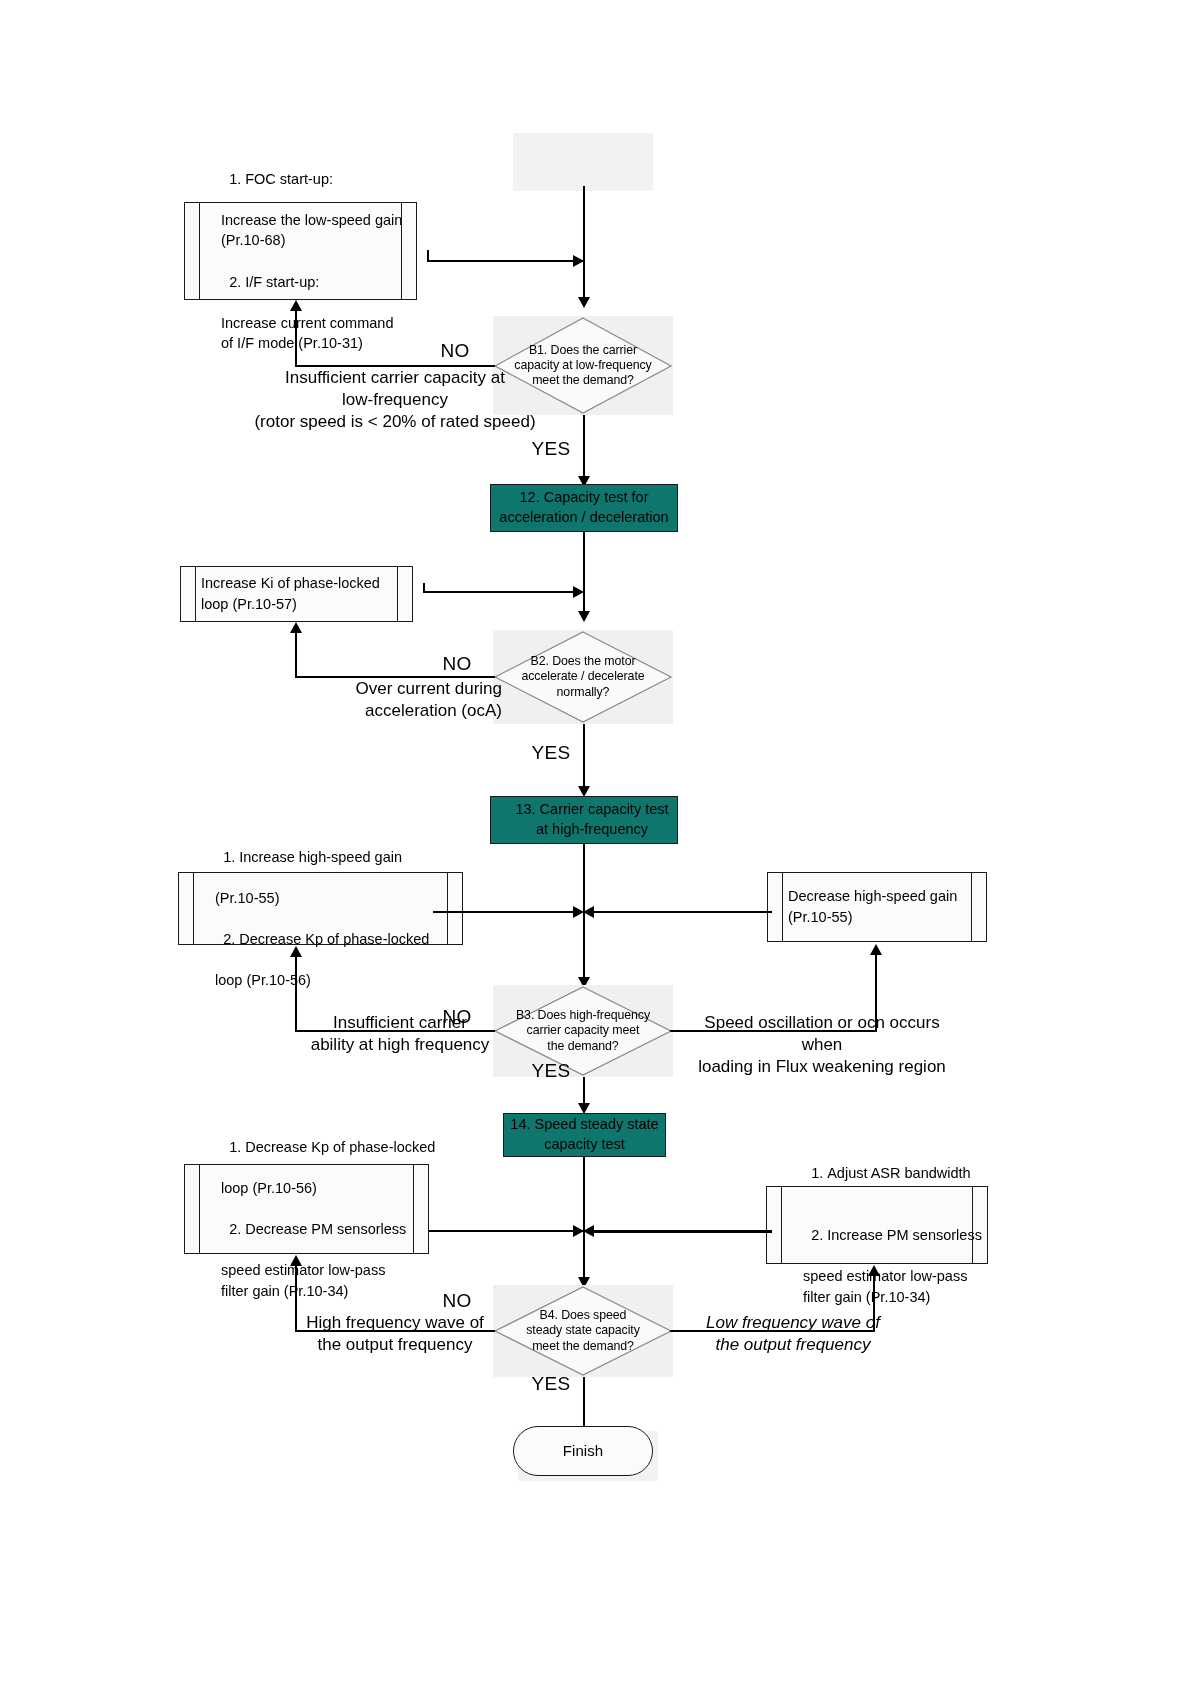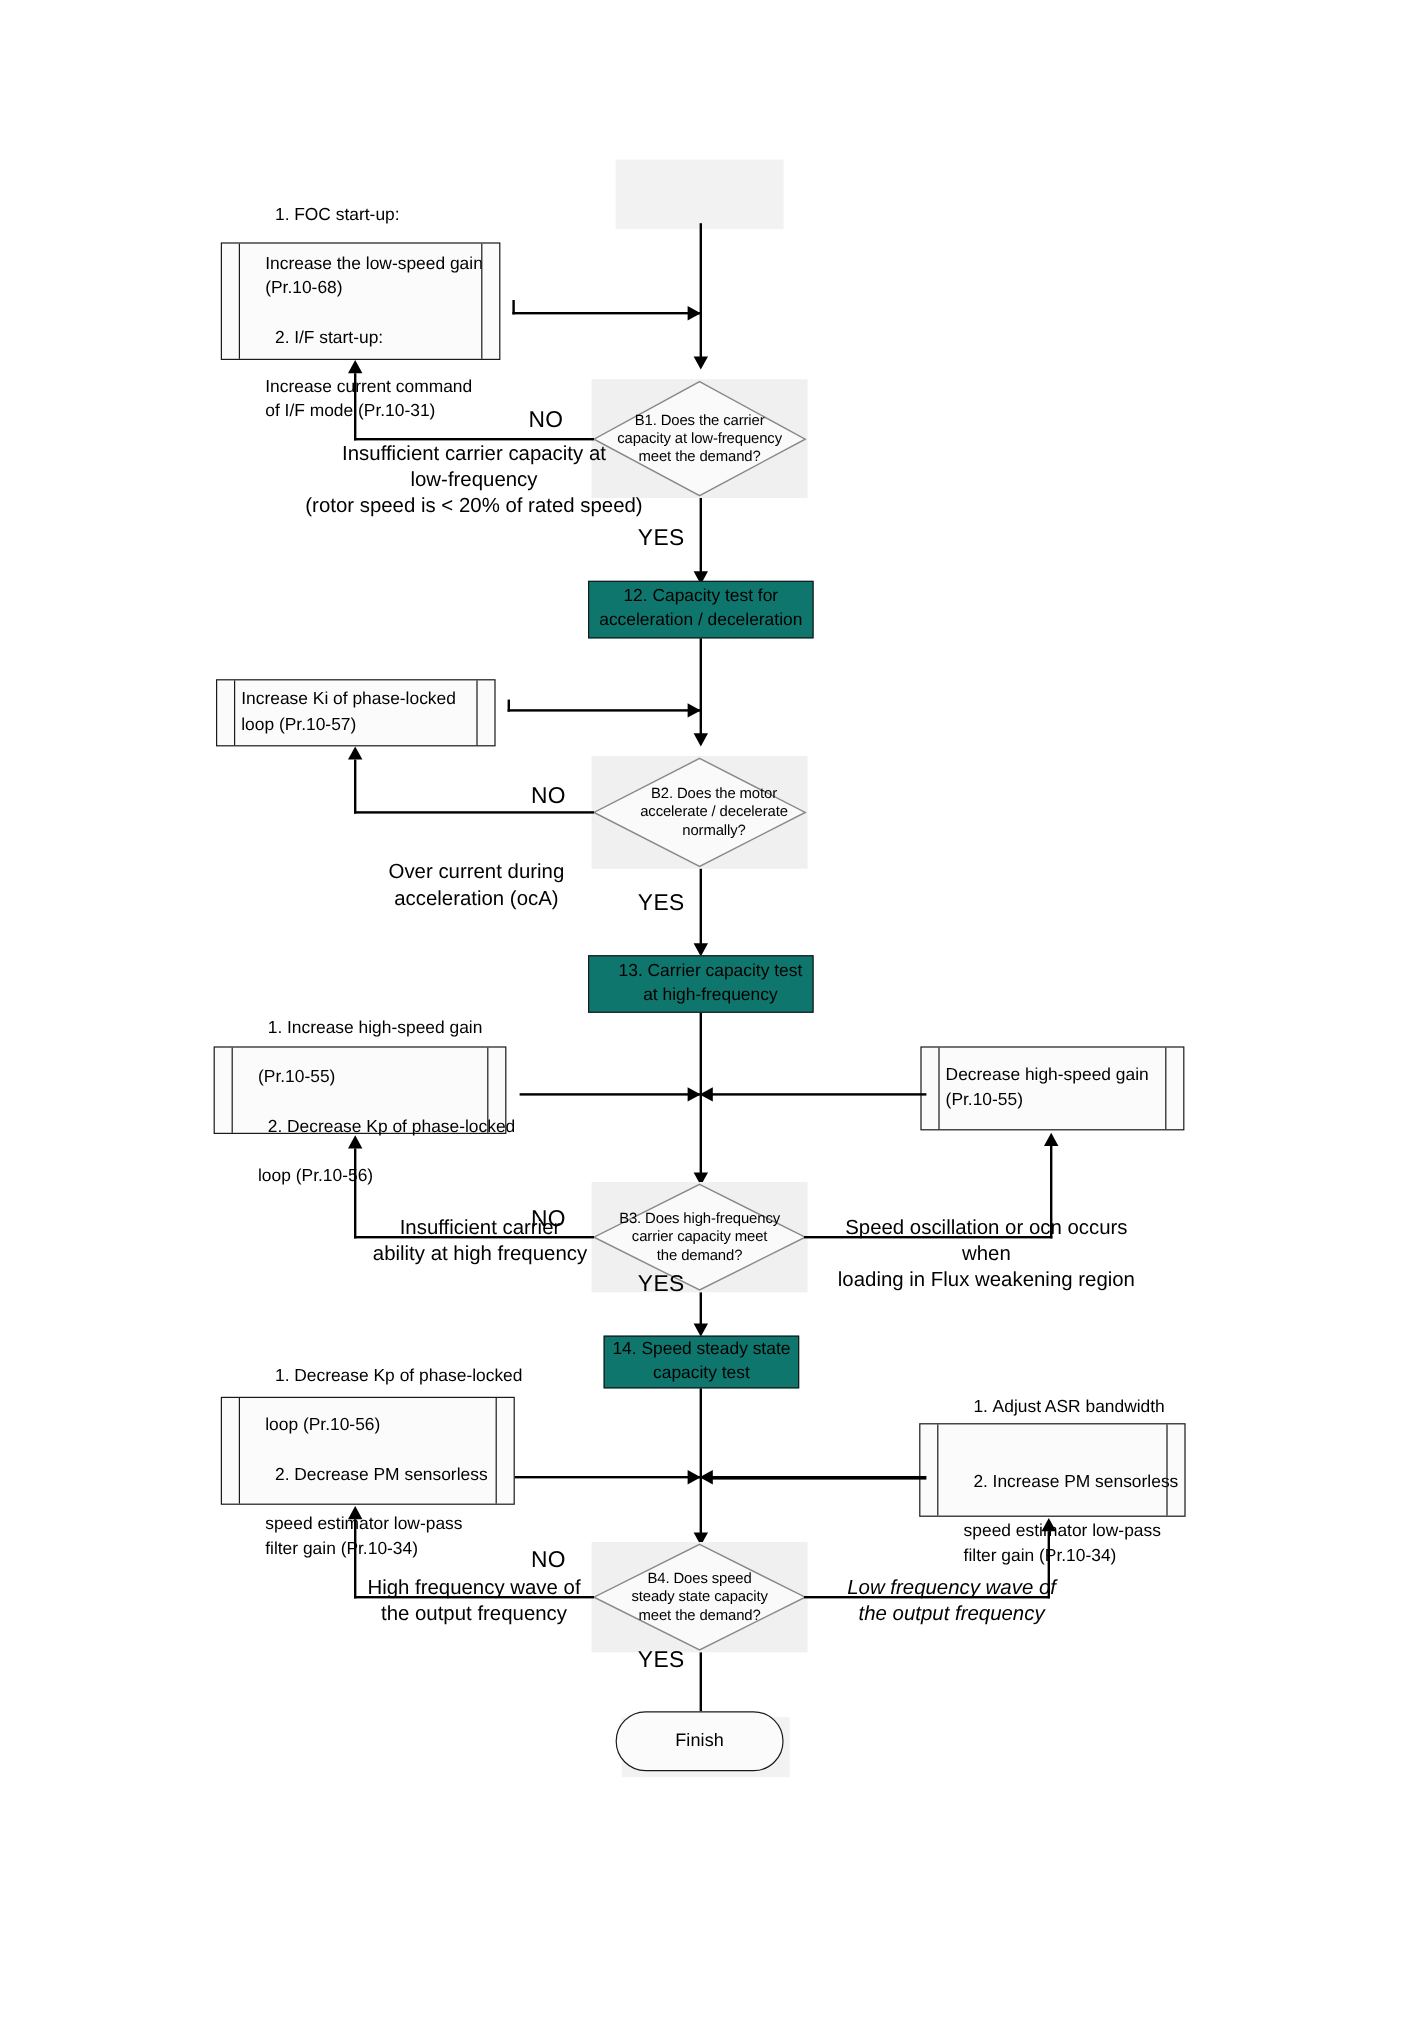--- a/index.html
+++ b/index.html
@@ -215,45 +215,45 @@
   </div>
   <div class="conn vline" style="left:423px; top:583px; height:10px;"></div>
   <div class="conn hline" style="left:423px; top:591px; width:162px;"></div>
   <div class="arrow-right" style="left:573px; top:585.5px;"></div>
 
   <div class="decision-wrap" style="left:493px; top:630px; width:180px; height:94px;">
     <div class="decision-bg"></div>
     <svg class="decision-svg" width="180" height="94" viewBox="0 0 180 94">
       <polygon points="90,2 178,47 90,92 2,47" fill="#fafafa" stroke="#888888" stroke-width="1.2"></polygon>
     </svg>
-    <div class="decision-text" style="white-space:pre-line;margin-left:12px;">B2. Does the motor
+    <div class="decision-text" style="white-space:pre-line;">B2. Does the motor
 accelerate / decelerate
 normally?</div>
   </div>
 
   <div class="conn hline" style="left:295px; top:676px; width:200px;"></div>
   <div class="conn vline" style="left:295px; top:633px; height:45px;"></div>
   <div class="arrow-up" style="left:289.5px; top:622px;"></div>
   <div class="label big" style="left:434px; top:652px; width:46px;">NO</div>
-  <div class="label" style="left:292px; top:716px; width:210px;">Over current during
+  <div class="label" style="left:292px; top:678px; width:210px;text-align:right;">Over current during
 acceleration (ocA)</div>
 
   <div class="conn vline" style="left:583px; top:724px; height:68px;"></div>
   <div class="arrow-down" style="left:577.5px; top:786px;"></div>
   <div class="label big" style="left:527px; top:741px; width:48px;">YES</div>
 
   <div class="node process" style="left:490px; top:796px; width:188px; height:48px;">
     <span style="white-space:pre-line;margin-left:16px;">13. Carrier capacity test
 at high-frequency</span>
   </div>
 
   <div class="conn vline" style="left:583px; top:844px; height:139px;"></div>
   <div class="arrow-down" style="left:577.5px; top:977px;"></div>
 
-  <div class="node pre-process" style="left:178px; top:872px; width:244px; height:73px; position:absolute;">
+  <div class="node pre-process" style="left:178px; top:872px; width:285px; height:73px; position:absolute;">
     <div class="pp-line">
       <span class="pp-num">1.</span><span>Increase high-speed gain</span>
     </div>
     <div class="pp-line pp-indent">(Pr.10-55)</div>
     <div class="pp-line">
       <span class="pp-num">2.</span><span>Decrease Kp of phase-locked</span>
     </div>
     <div class="pp-line pp-indent">loop (Pr.10-56)</div>
   </div>
   <div class="conn hline" style="left:433px; top:911px; width:152px;"></div>

